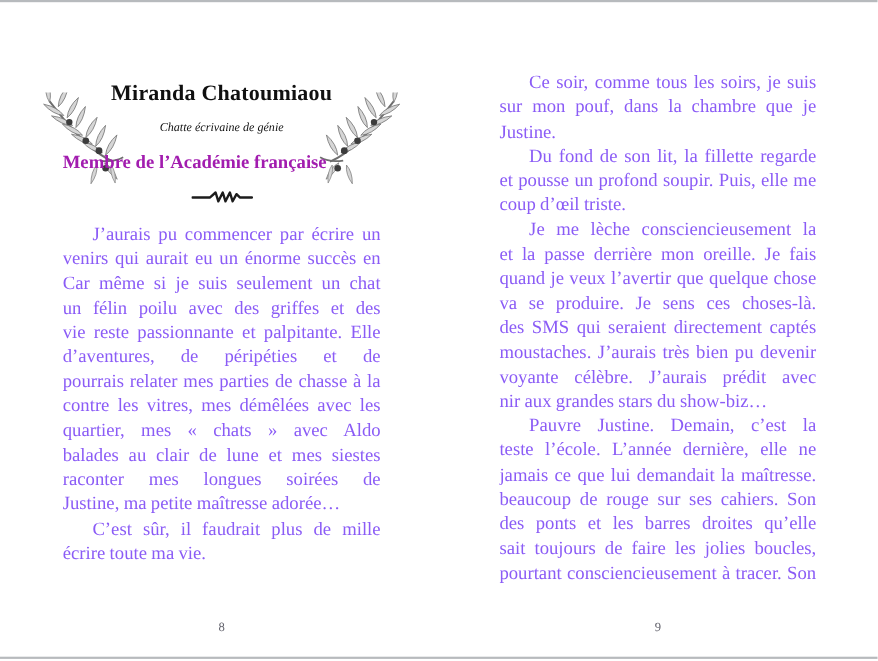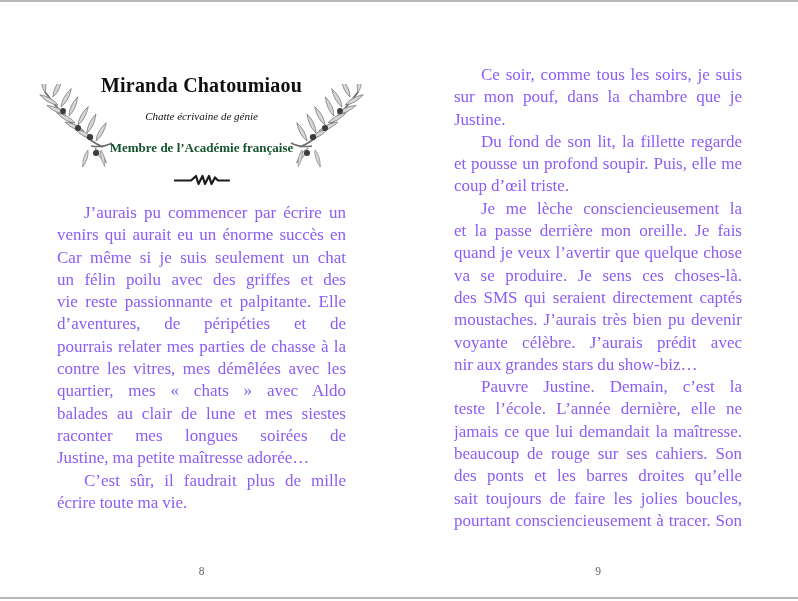--- a/index.html
+++ b/index.html
@@ -34,22 +34,22 @@
     font-size: 20px; font-weight: bold; line-height: 21px;
     color: #101010; letter-spacing: 0.2px;
   }
   .author-subtitle {
     position: absolute; top: 107px; left: 0; right: 0;
     text-align: center; font-style: italic;
     font-size: 11px; line-height: 18px; color: #101010;
   }
   .author-affiliation {
     position: absolute; top: 139px; left: 0; right: 0;
-    text-align: center; font-weight: bold;
-    font-size: 13px; line-height: 17px; color: #14532d;
+    font-weight: bold;
+    font-size: 17px; line-height: 17px; color: #a21caf;
   }
   .branch { position: absolute; top: 84px; width: 80px; height: 88px; }
   .branch.left-side  { left: -24px; }
   .branch.right-side { right: -24px; transform: scaleX(-1); }
   .section-divider {
     position: absolute; top: 172px; left: 50%; margin-left: -28px;
     width: 56px; height: 13px;
   }
 
   

